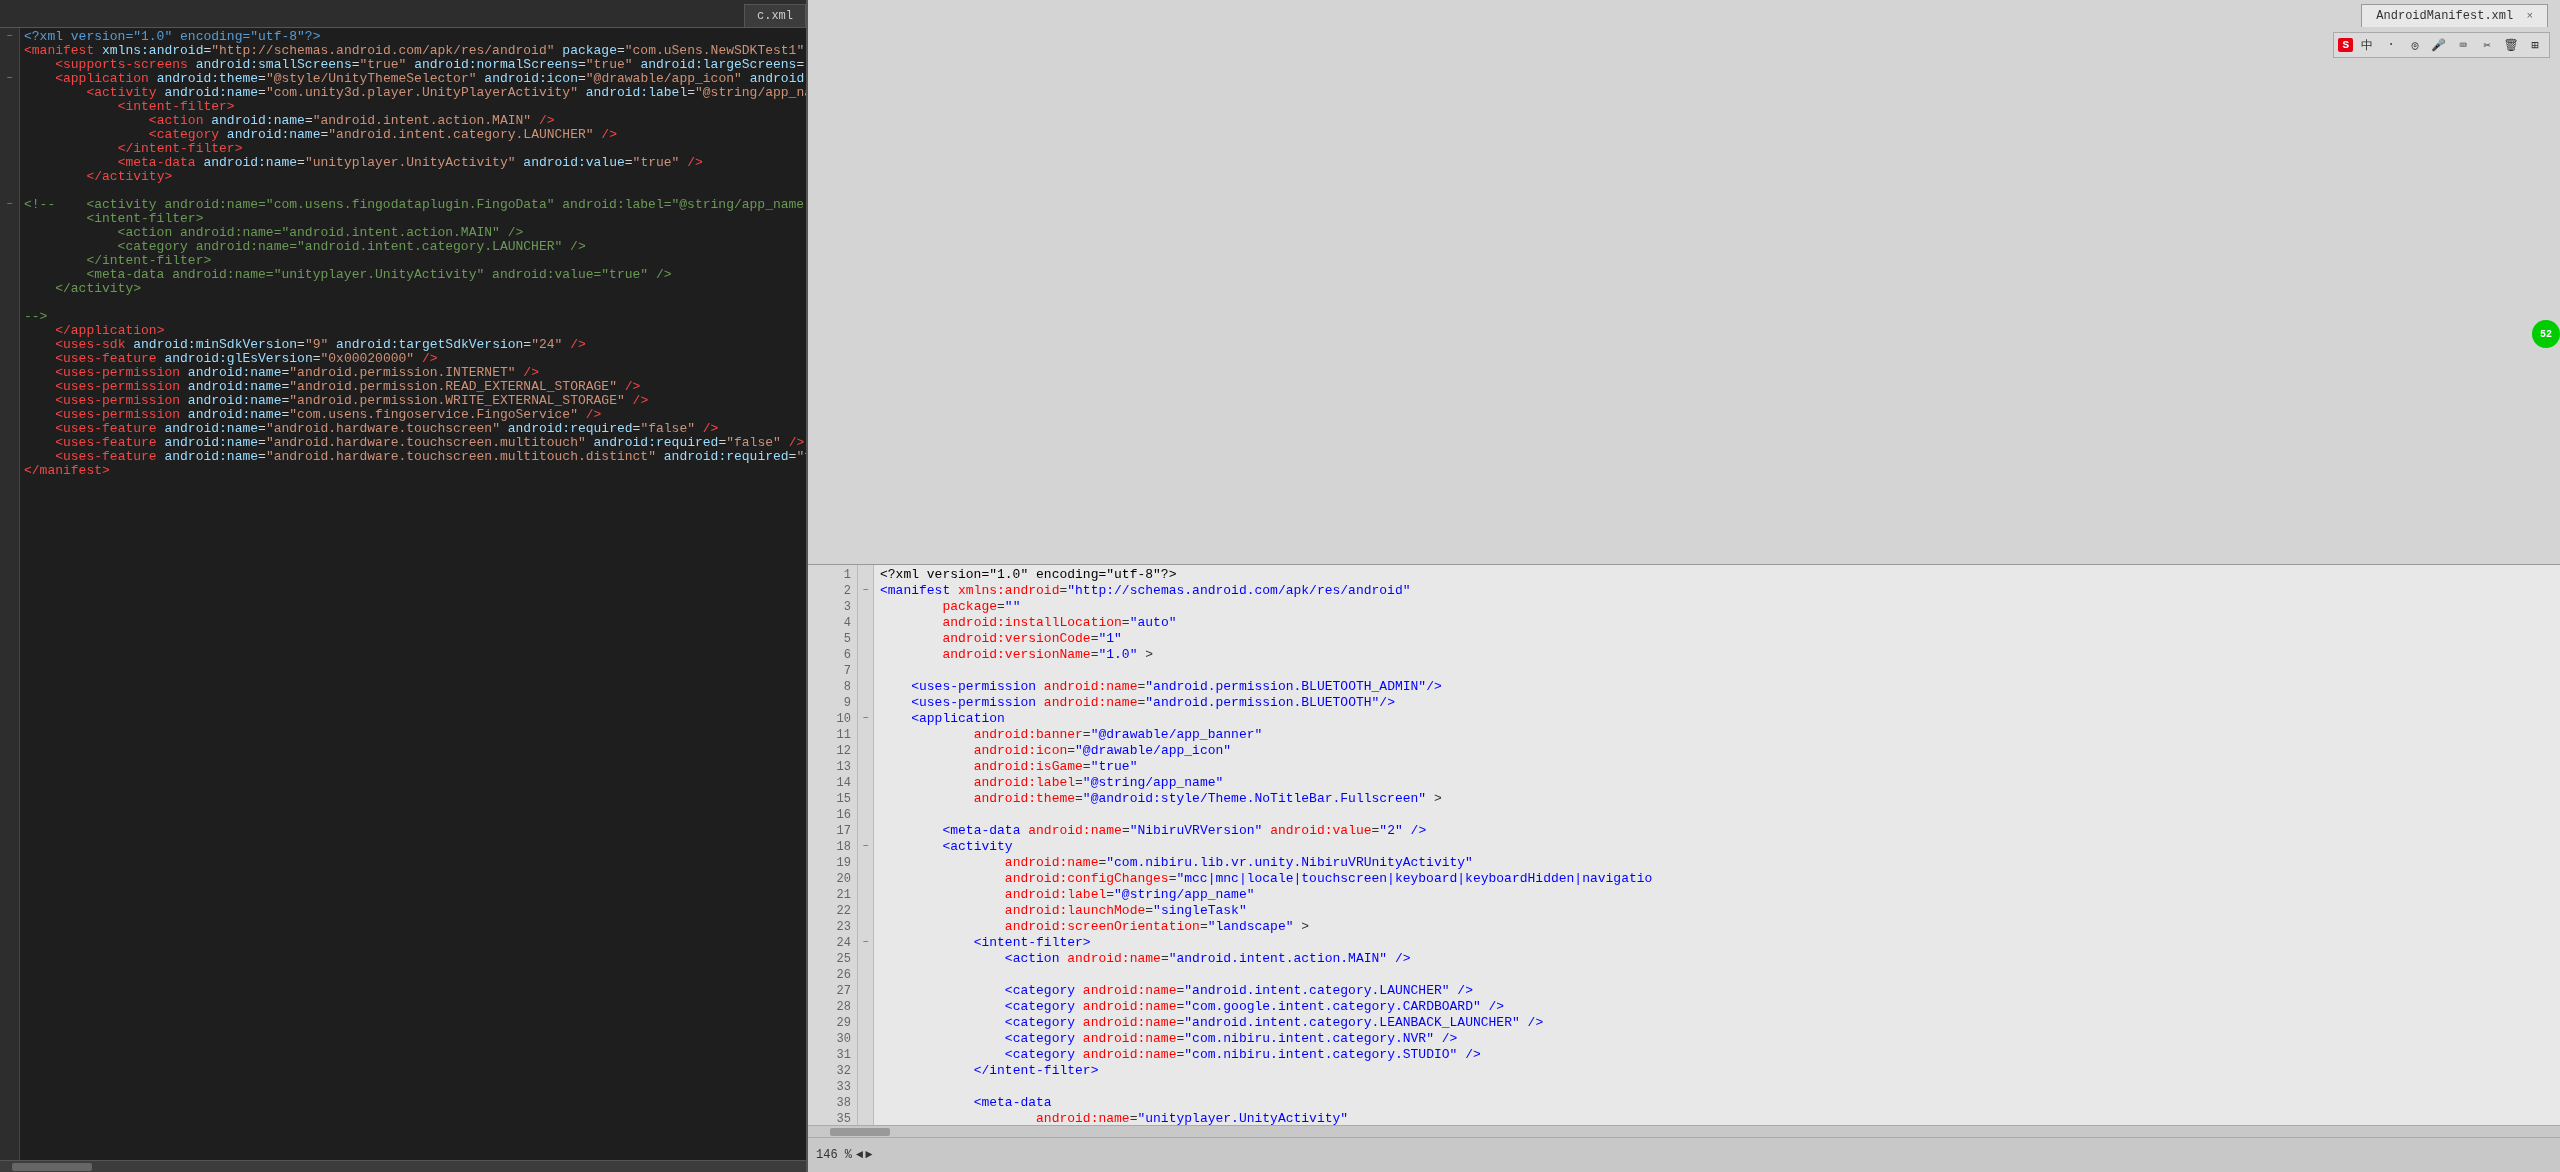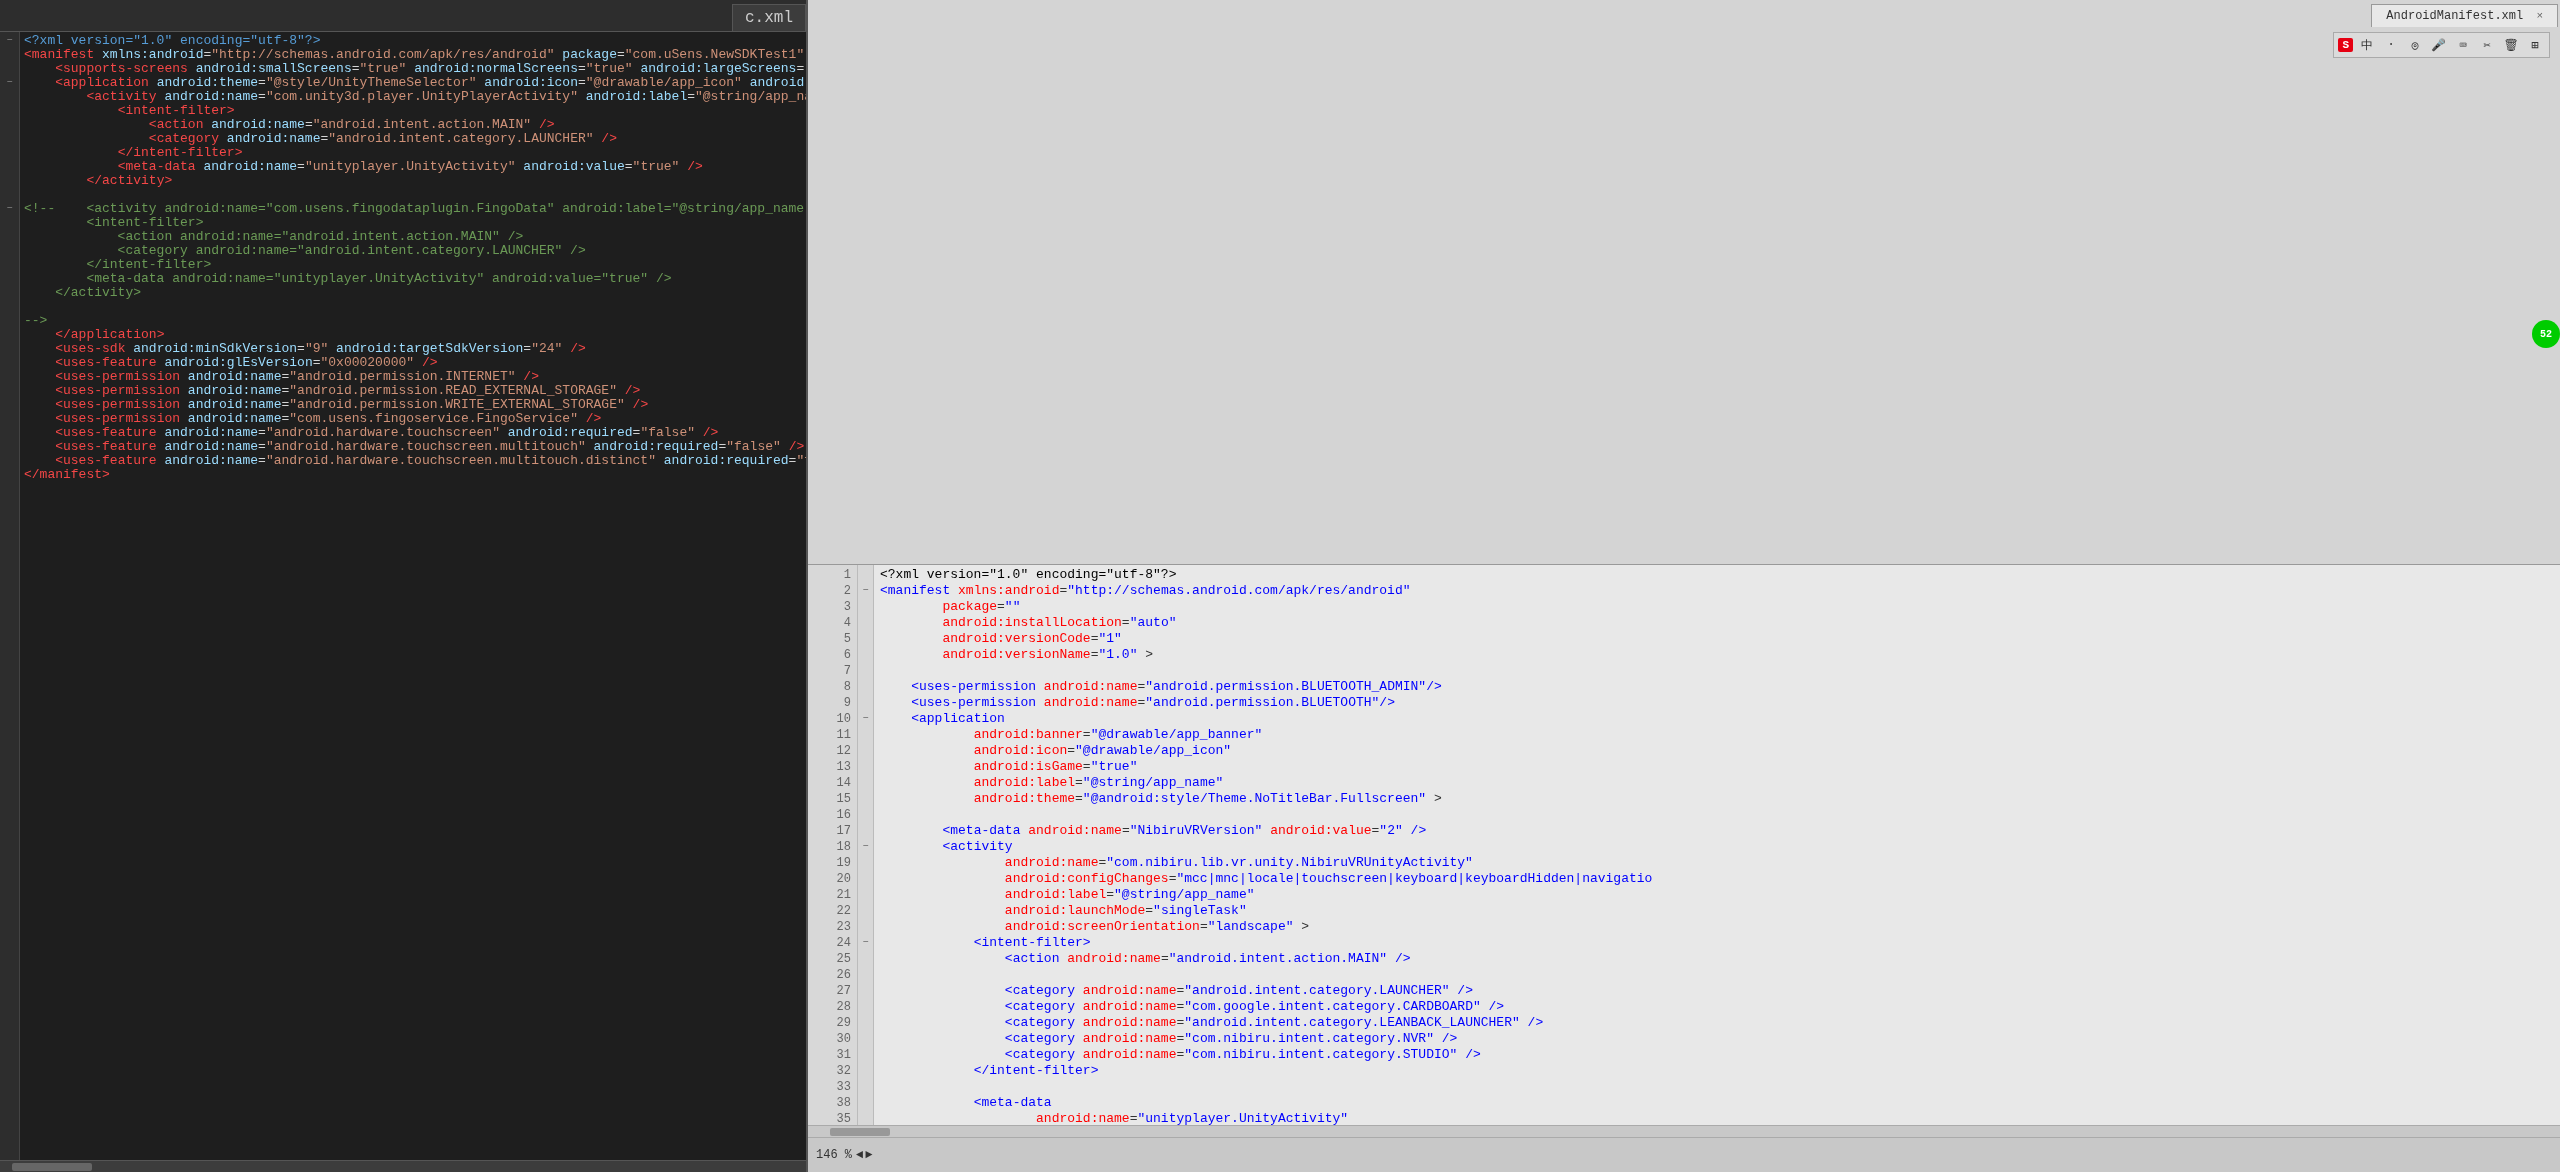--- a/index.html
+++ b/index.html
@@ -37,21 +37,21 @@
       padding: 4px 0 0 0;
       display: flex;
       align-items: flex-end;
       min-height: 28px;
     }
 
     .left-pane .tab {
       background: #3c3c3c;
       color: #ccc;
       padding: 4px 12px;
-      font-size: 16px;
+      font-size: 12px;
       border: 1px solid #555;
       border-bottom: none;
       cursor: pointer;
       margin-left: 12px;
     }
 
     .left-pane .code-area {
       flex: 1;
       overflow: hidden;
       position: relative;
@@ -125,21 +125,21 @@
     }
 
     .right-pane .tab {
       background: #e8e8e8;
       color: #333;
       padding: 4px 14px;
       font-size: 12px;
       border: 1px solid #999;
       border-bottom: none;
       cursor: pointer;
-      margin-right: 2px;
+      margin-right: 12px;
     }
 
     .right-pane .tab .close-btn {
       margin-left: 6px;
       color: #666;
       font-size: 11px;
     }
 
     .right-pane .code-area {
       flex: 1;

